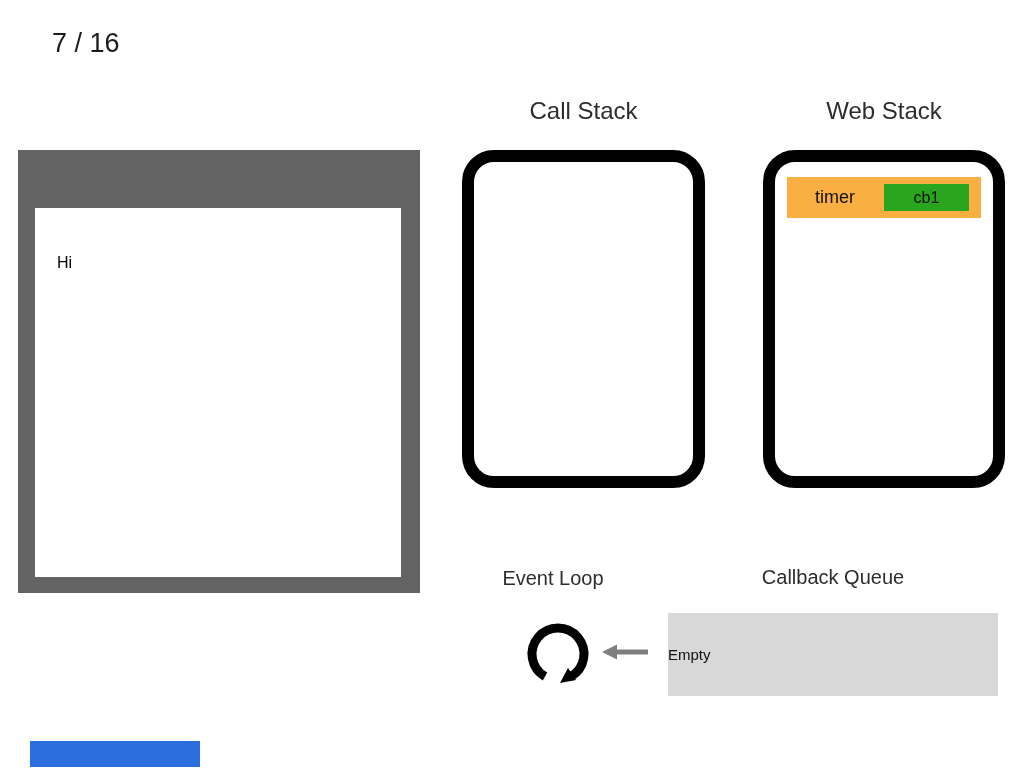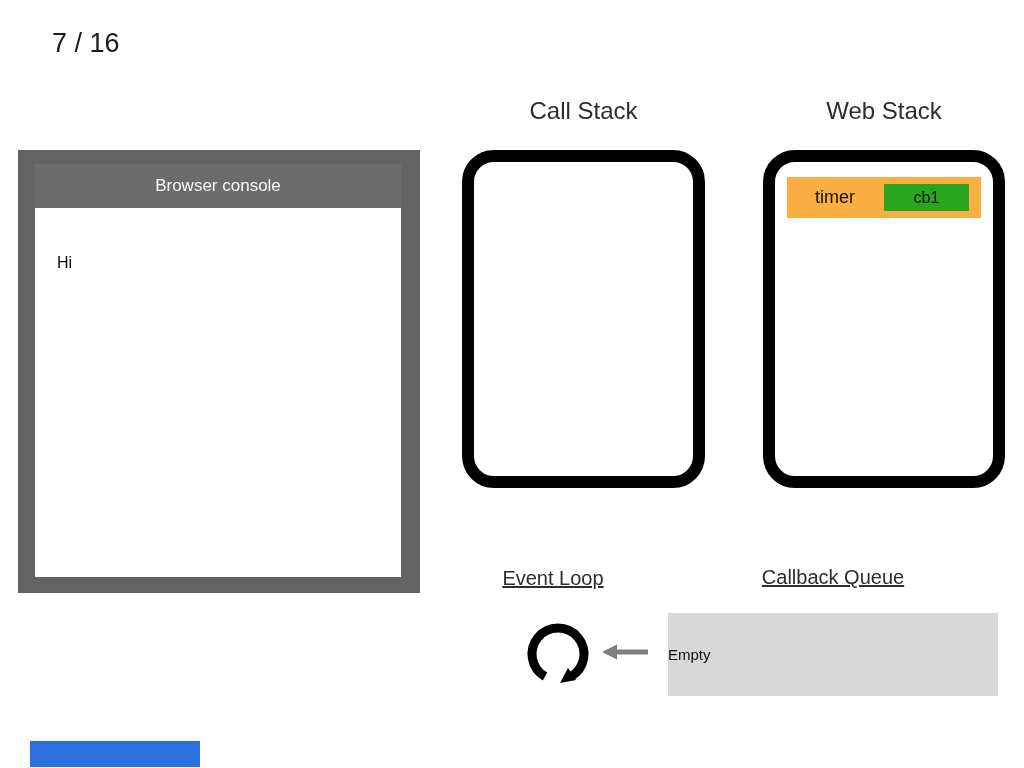--- a/index.html
+++ b/index.html
@@ -54,21 +54,20 @@
   
   .section-title {
     font-size: 24px;
     color: #2d2d2d;
     text-align: center;
   }
   .sub-title {
     font-size: 20px;
     color: #2d2d2d;
     text-align: center;
-    text-decoration: underline;
   }
 
   
   .stack-box {
     border: 12px solid #000000;
     border-radius: 32px;
     background: #ffffff;
   }
   .call-stack-box { left: 462px; top: 150px; width: 243px; height: 338px; }
   .web-apis-box  { left: 763px; top: 150px; width: 242px; height: 338px; }
@@ -119,23 +118,20 @@
     width: 170px; height: 26px;
     background: #2a6fdb;
   }
 </style>
 </head>
 <body>
 
 <div class="abs page-counter">7 / 16</div>
 
 <div class="abs console-frame">
-  <div class="console-header">
-    <span>Browser console</span>
-  </div>
   <div class="console-body">
     <div class="console-line">Hi</div>
   </div>
 </div>
 
 <div class="abs section-title" style="left:462px; top:97px; width:243px;">Call Stack</div>
 <div class="abs stack-box call-stack-box"></div>
 
 <div class="abs section-title" style="left:763px; top:97px; width:242px;">Web Stack</div>
 <div class="abs stack-box web-apis-box">

